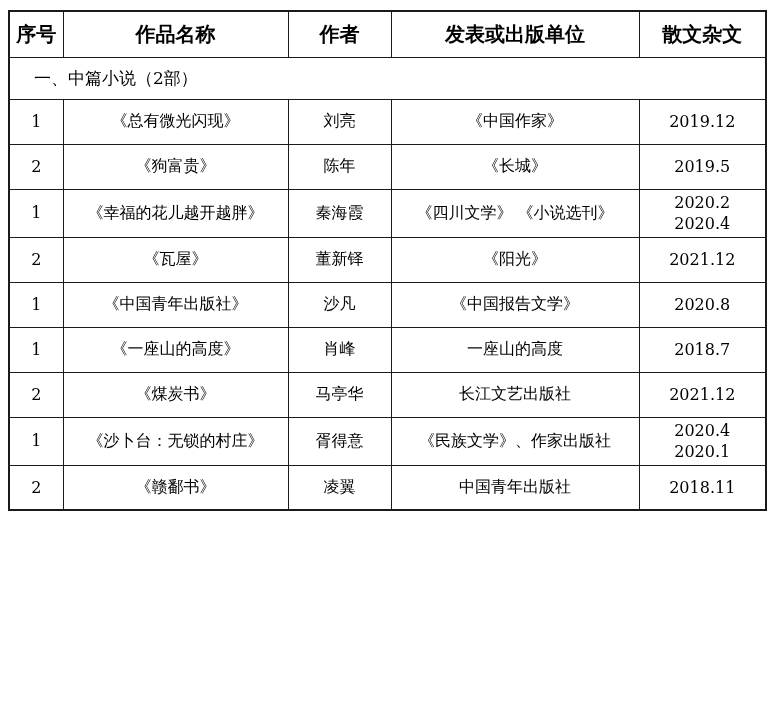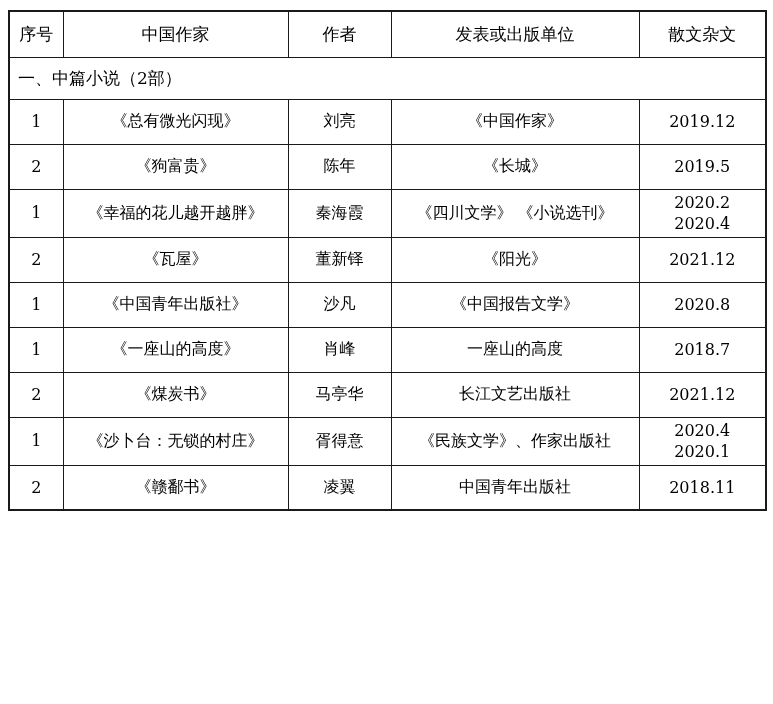--- a/index.html
+++ b/index.html
@@ -28,27 +28,27 @@
     border: 1.7px solid #1a1a1a;
     text-align: center;
     vertical-align: middle;
     font-size: 16px;
     padding: 2px 4px;
     box-sizing: border-box;
     overflow: hidden;
   }
   tr.header-row { height: 46px; }
   tr.header-row th {
-    font-weight: normal;
-    font-size: 17px;
+    font-weight: bold;
+    font-size: 20px;
   }
   tr.section-row { height: 42px; }
   tr.section-row td {
     text-align: left;
-    padding-left: 8px;
+    padding-left: 24px;
     font-size: 17px;
   }
   tr.data-row { height: 45px; }
   td.cell-date, td.cell-no {
     font-size: 17px;
     white-space: pre-line;
     line-height: 1.35;
   }
   col.c-no { width: 54px; }
   col.c-title { width: 225px; }
@@ -64,21 +64,21 @@
     <colgroup>
       <col class="c-no">
         <col class="c-title">
         <col class="c-author">
         <col class="c-publisher">
         <col class="c-date">
     </colgroup>
     <tbody>
       <tr class="header-row">
         <th>序号</th>
-        <th>中国作家</th>
+        <th>作品名称</th>
         <th>作者</th>
         <th>发表或出版单位</th>
         <th>散文杂文</th>
       </tr>
 
       <tr class="section-row">
         <td colspan="5">一、中篇小说（2部）</td>
       </tr>
       <tr class="data-row">
         <td class="cell-no">1</td>

